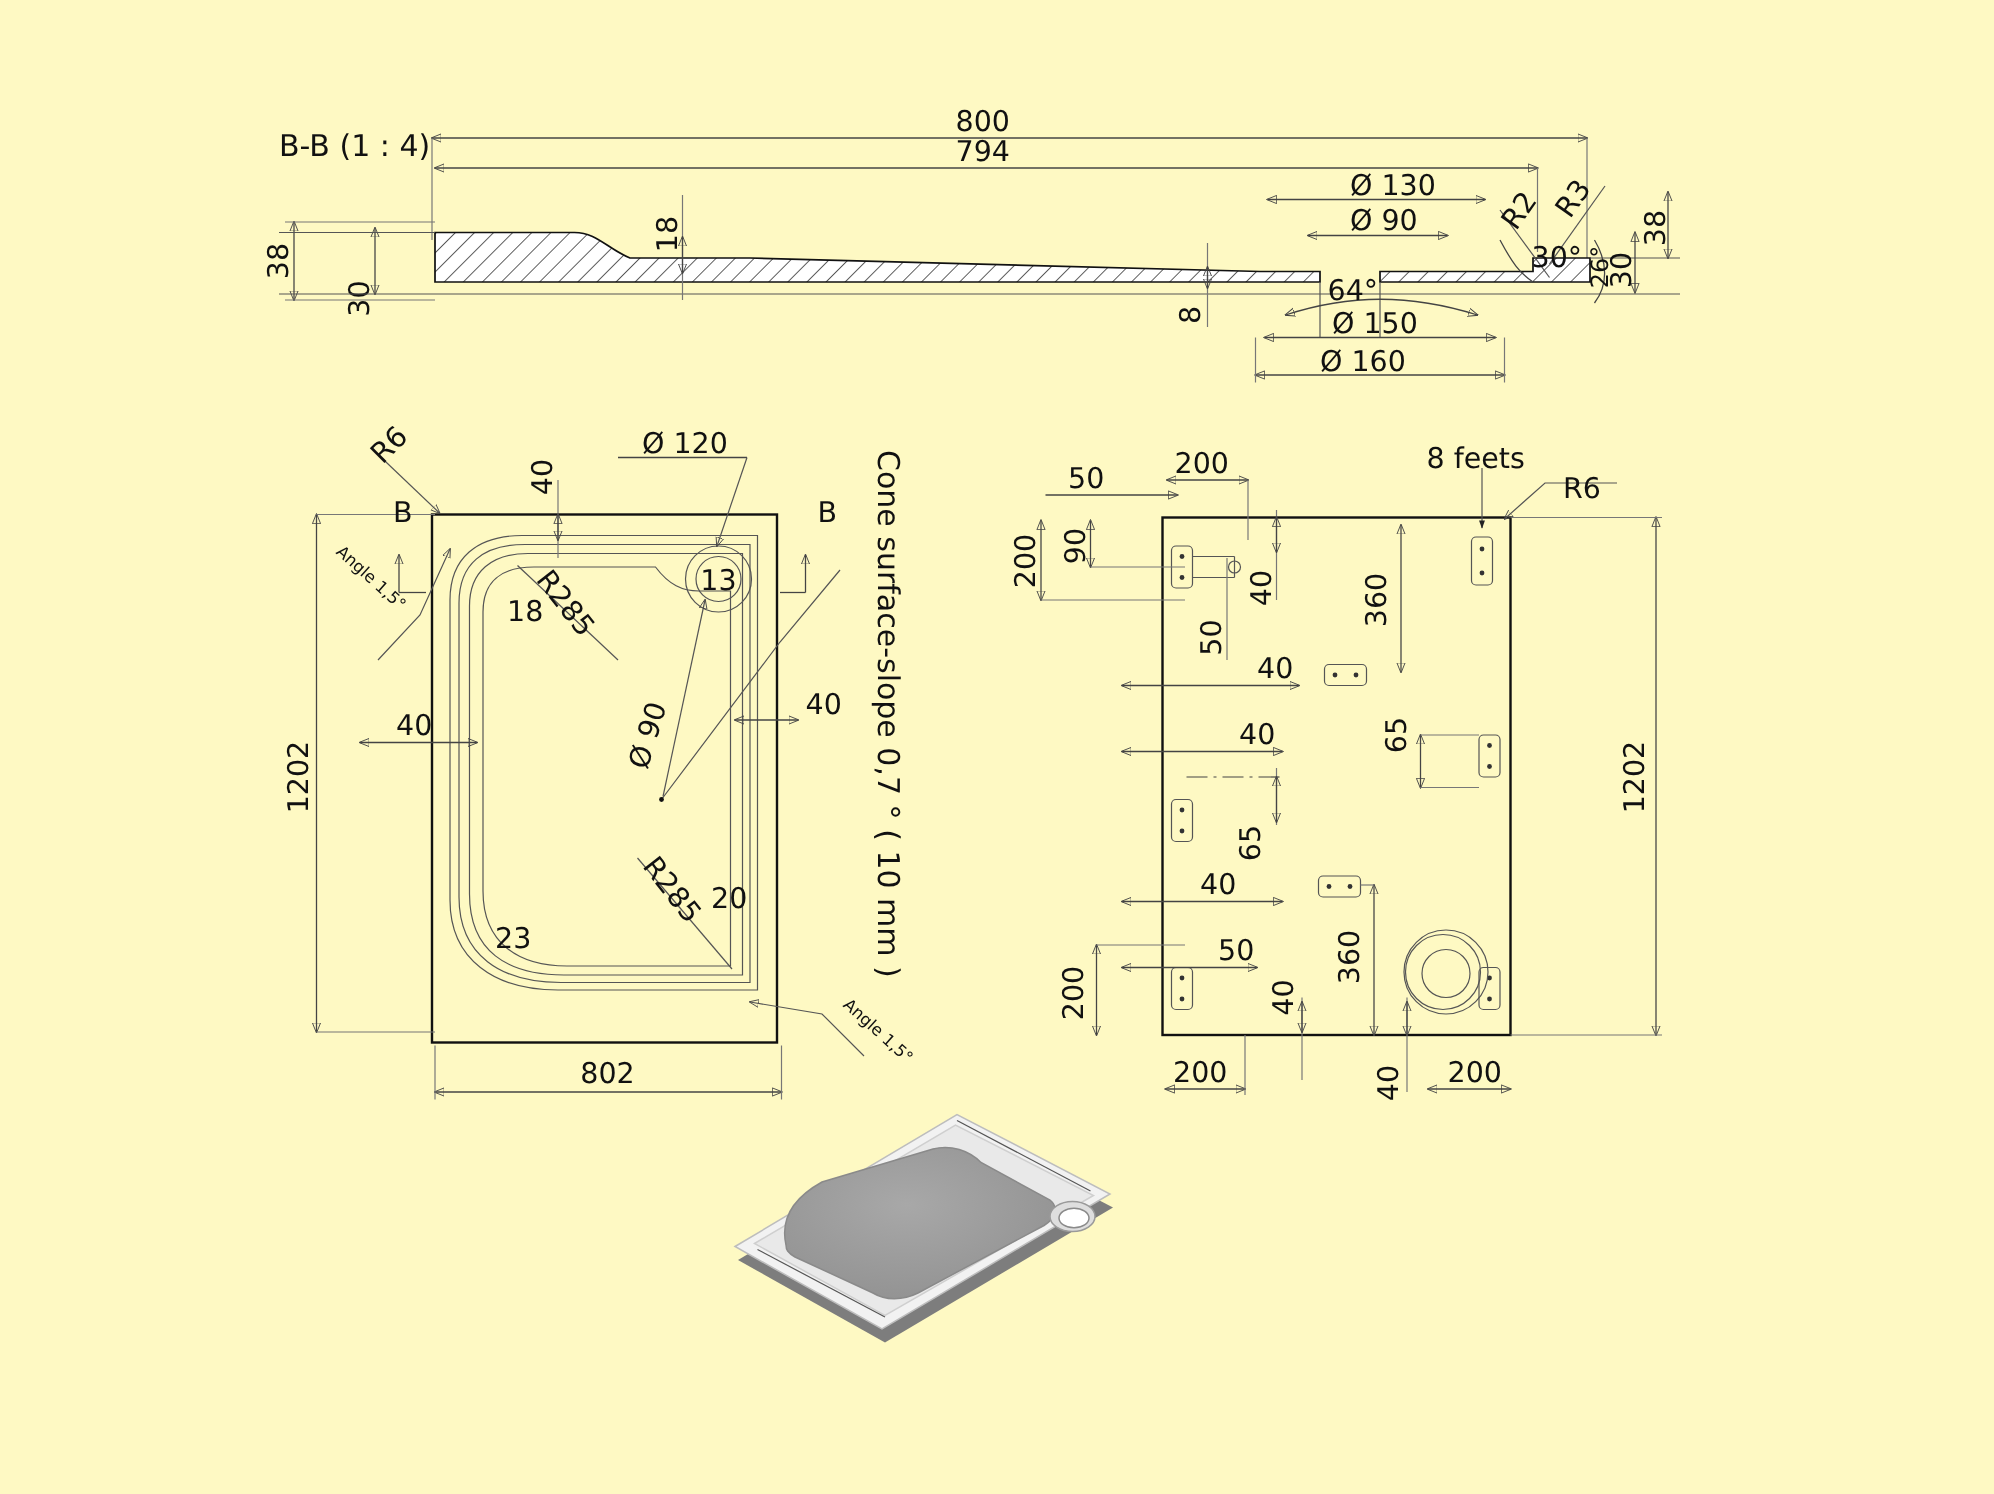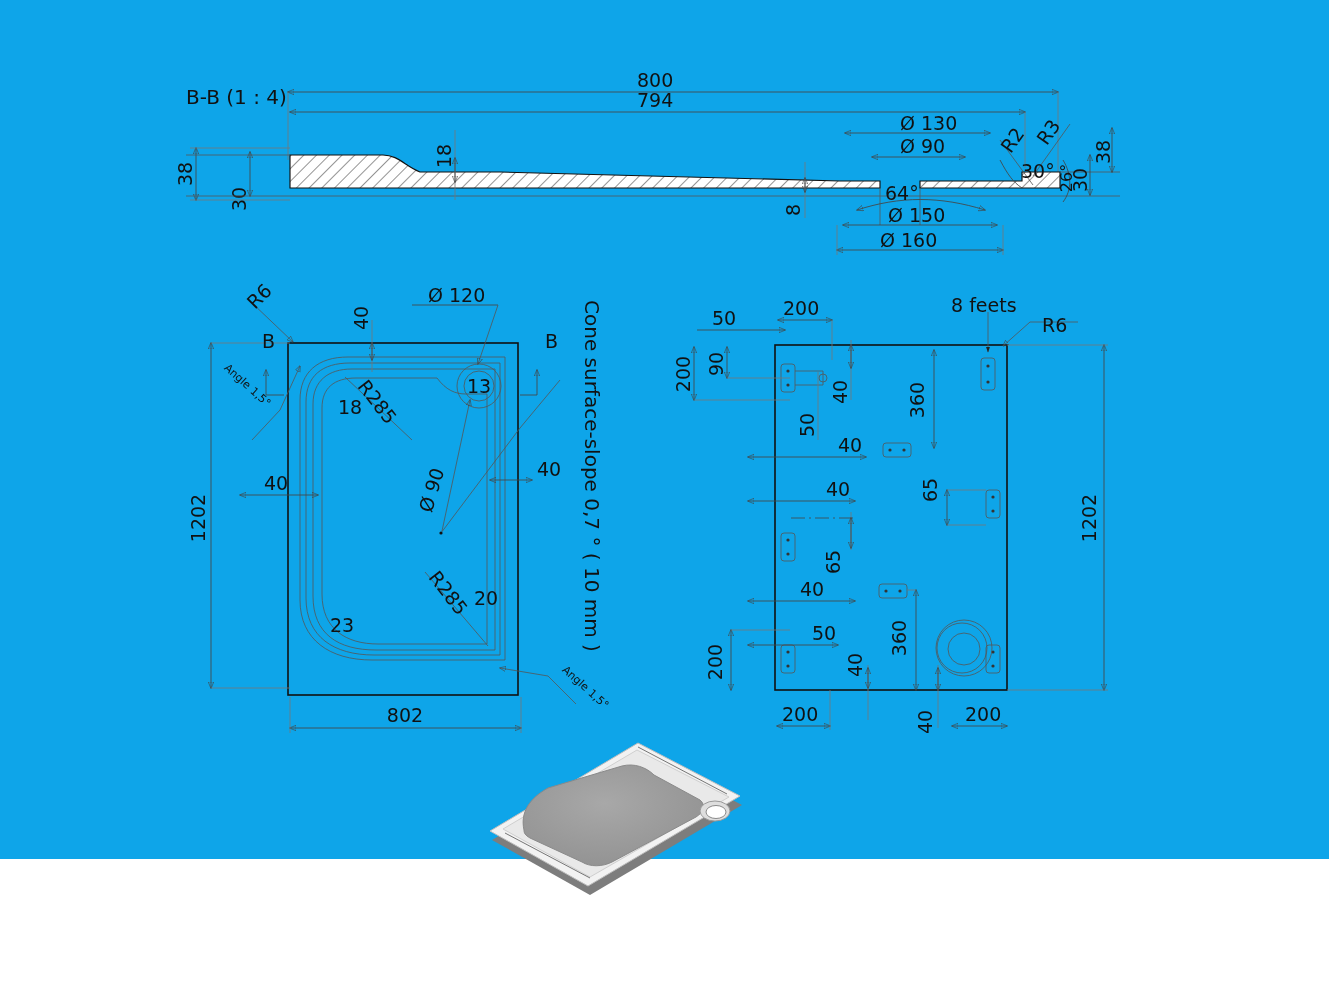--- a/index.html
+++ b/index.html
@@ -1,17 +1,17 @@
 <!DOCTYPE html>
 <html><head>
 <meta charset="utf-8">
 <style>
   html,body{margin:0;padding:0;background:#ffffff;}
   body{width:1329px;height:996px;font-family:"DejaVu Sans",sans-serif;color:#000;overflow:hidden;}
-  #sheet{position:relative;width:1329px;height:859px;background:#0ea5e9;}
+  #sheet{position:relative;width:1329px;height:996px;background:#fef9c3;}
   svg{display:block;}
   .dimtext{font-family:"DejaVu Sans",sans-serif;font-size:19px;fill:#111;}
   .dimtext-sm{font-family:"DejaVu Sans",sans-serif;font-size:16px;fill:#111;}
   .dimtext-xs{font-family:"DejaVu Sans",sans-serif;font-size:11px;fill:#111;}
   .title{font-family:"DejaVu Sans",sans-serif;font-size:20px;fill:#111;}
   .ln-thin{stroke:#555;stroke-width:0.8;fill:none;}
   .ln-ex{stroke:#777;stroke-width:0.8;fill:none;}
   .ln-dim{stroke:#444;stroke-width:0.85;fill:none;}
   .ln-obj{stroke:#111;stroke-width:1.6;fill:none;}
   .ln-center{stroke:#444;stroke-width:0.8;fill:none;stroke-dasharray:14 4 2 4;}

